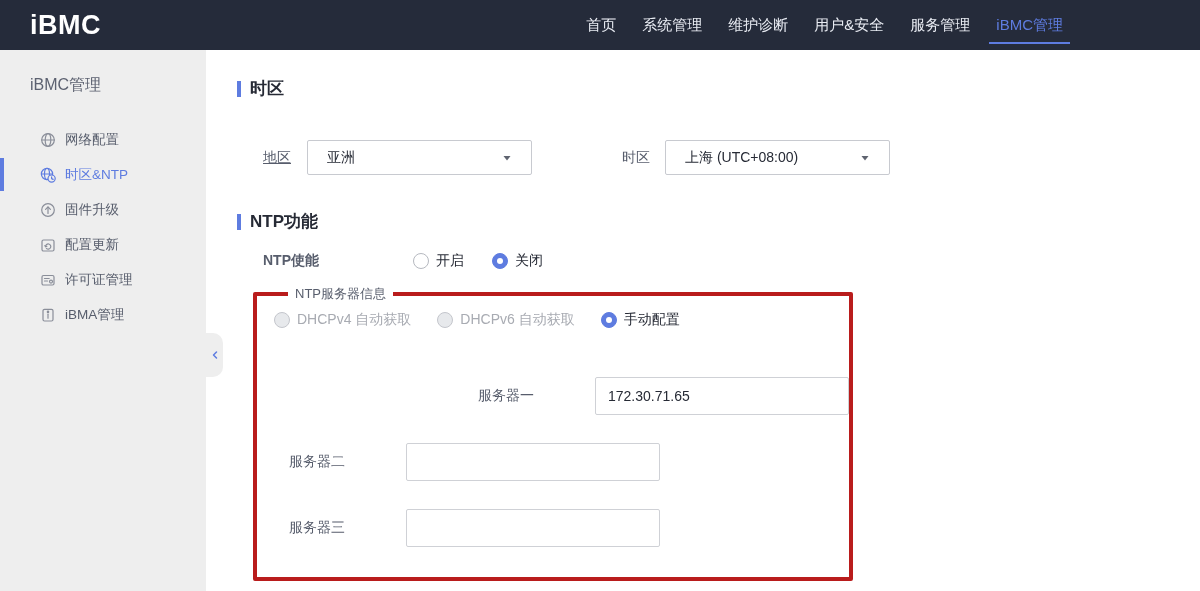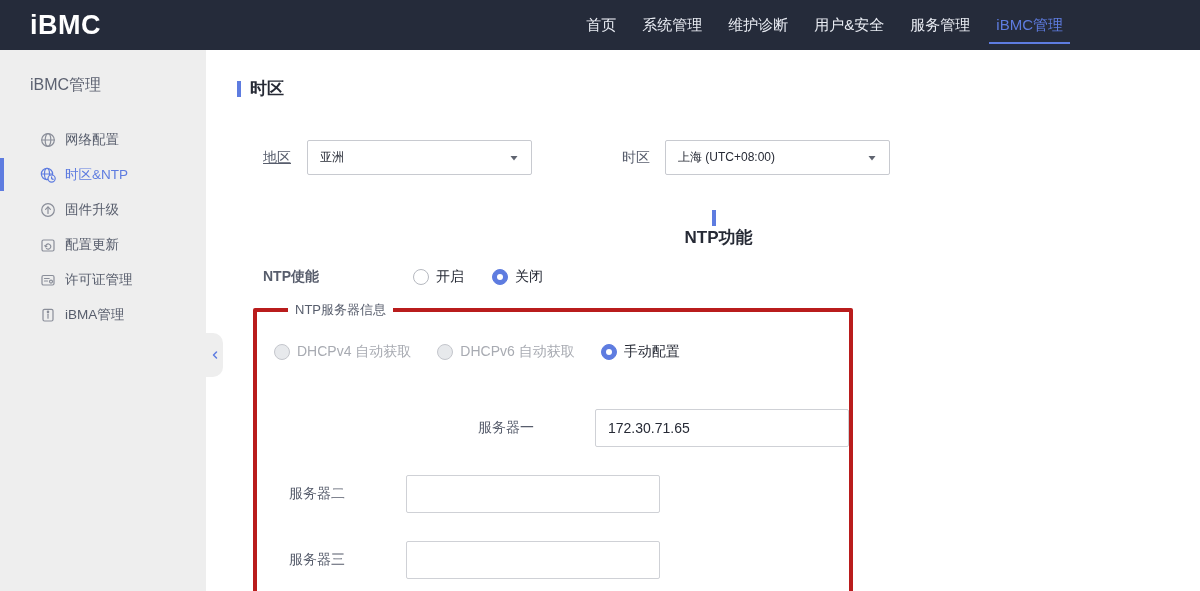--- a/index.html
+++ b/index.html
@@ -39,42 +39,42 @@
   .content { flex:1; background:#fff; padding:27px 0 0 31px; overflow:hidden; }
   .section-header { display:flex; align-items:center; }
   .accent-bar { width:4px; height:16px; background:#5e7ce0; margin-right:9px; flex:none; }
   .section-header h2 { font-size:17px; color:#262a35; font-weight:bold; }
 
   .tz-row { display:flex; align-items:center; margin-top:40px; }
   .fld-label { color:#575d6c; font-size:14px; flex:none; }
   .lbl-region { width:44px; margin-left:26px;text-decoration:underline; }
   .lbl-tz { width:43px; margin-left:45px; }
   .select-box { width:225px; height:35px; border:1px solid #c8cad0; border-radius:2px; background:#fff;
-                display:flex; align-items:center; justify-content:space-between; padding:0 12px;
-                font-size:12px; color:#262a35; cursor:pointer; }
+                display:flex; align-items:center; justify-content:space-between; padding:0 19px;
+                font-size:14px; color:#262a35; cursor:pointer; }
   .caret svg { width:10px; height:10px; display:block; }
 
-  .ntp-header { margin-top:35px;flex-direction:column; }
+  .ntp-header { margin-top:35px; }
   .enable-row { display:flex; align-items:center; margin-top:19px; }
   .lbl-enable { width:150px; margin-left:26px;font-weight:bold; }
 
   .radio-wrap { display:flex; align-items:center; cursor:pointer; }
   .radio { width:16px; height:16px; border-radius:50%; border:1px solid #b6b9c0; background:#fff; flex:none; position:relative; }
   .radio.selected { background:#5e7ce0; border-color:#5e7ce0; }
   .radio.selected::after { content:''; position:absolute; left:4px; top:4px; width:6px; height:6px; border-radius:50%; background:#fff; }
   .radio.disabled { background:#e7e9ec; border-color:#c4c6cc; cursor:default; }
   .radio-label { margin-left:7px; font-size:14px; color:#262a35; }
   .radio-label.dim { color:#a8abb2; }
   .mr26 { margin-right:26px; }
   .mr28 { margin-right:28px; }
 
   fieldset.server-group { margin-top:15px; margin-left:16px; width:600px; border:4px solid #b91c1c; border-radius:2px;
                           padding:0 0 30px 17px; }
   fieldset.server-group legend { margin-left:14px; padding:0 7px; font-size:13px; color:#575d6c; }
-  .dhcp-row { display:flex; align-items:center; margin-top:24px; }
+  .dhcp-row { display:flex; align-items:center; margin-top:8px; }
   .server-row { display:flex; align-items:center; margin-top:28px; }
   .server-row.first { margin-top:48px;justify-content:flex-end; }
   .lbl-server { width:117px; margin-left:15px; }
   .text-input { width:254px; height:38px; border:1px solid #cfd1d6; border-radius:2px; padding:0 12px;
                 font-size:14px; color:#262a35; font-family:"Liberation Sans","DejaVu Sans",sans-serif; outline:none; background:#fff; }
 </style>
 </head>
 <body>
 
 <div class="app">

